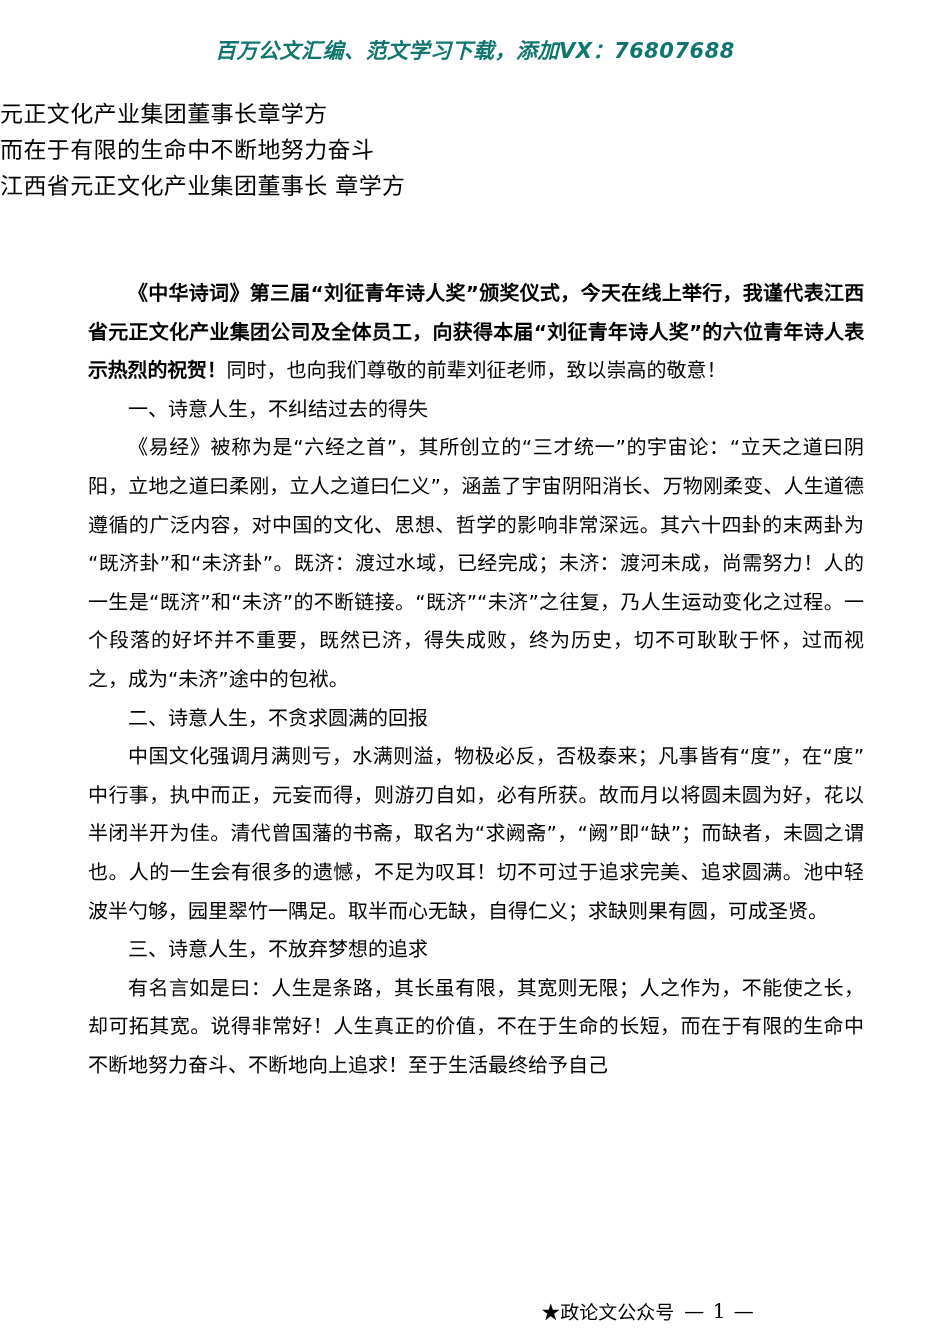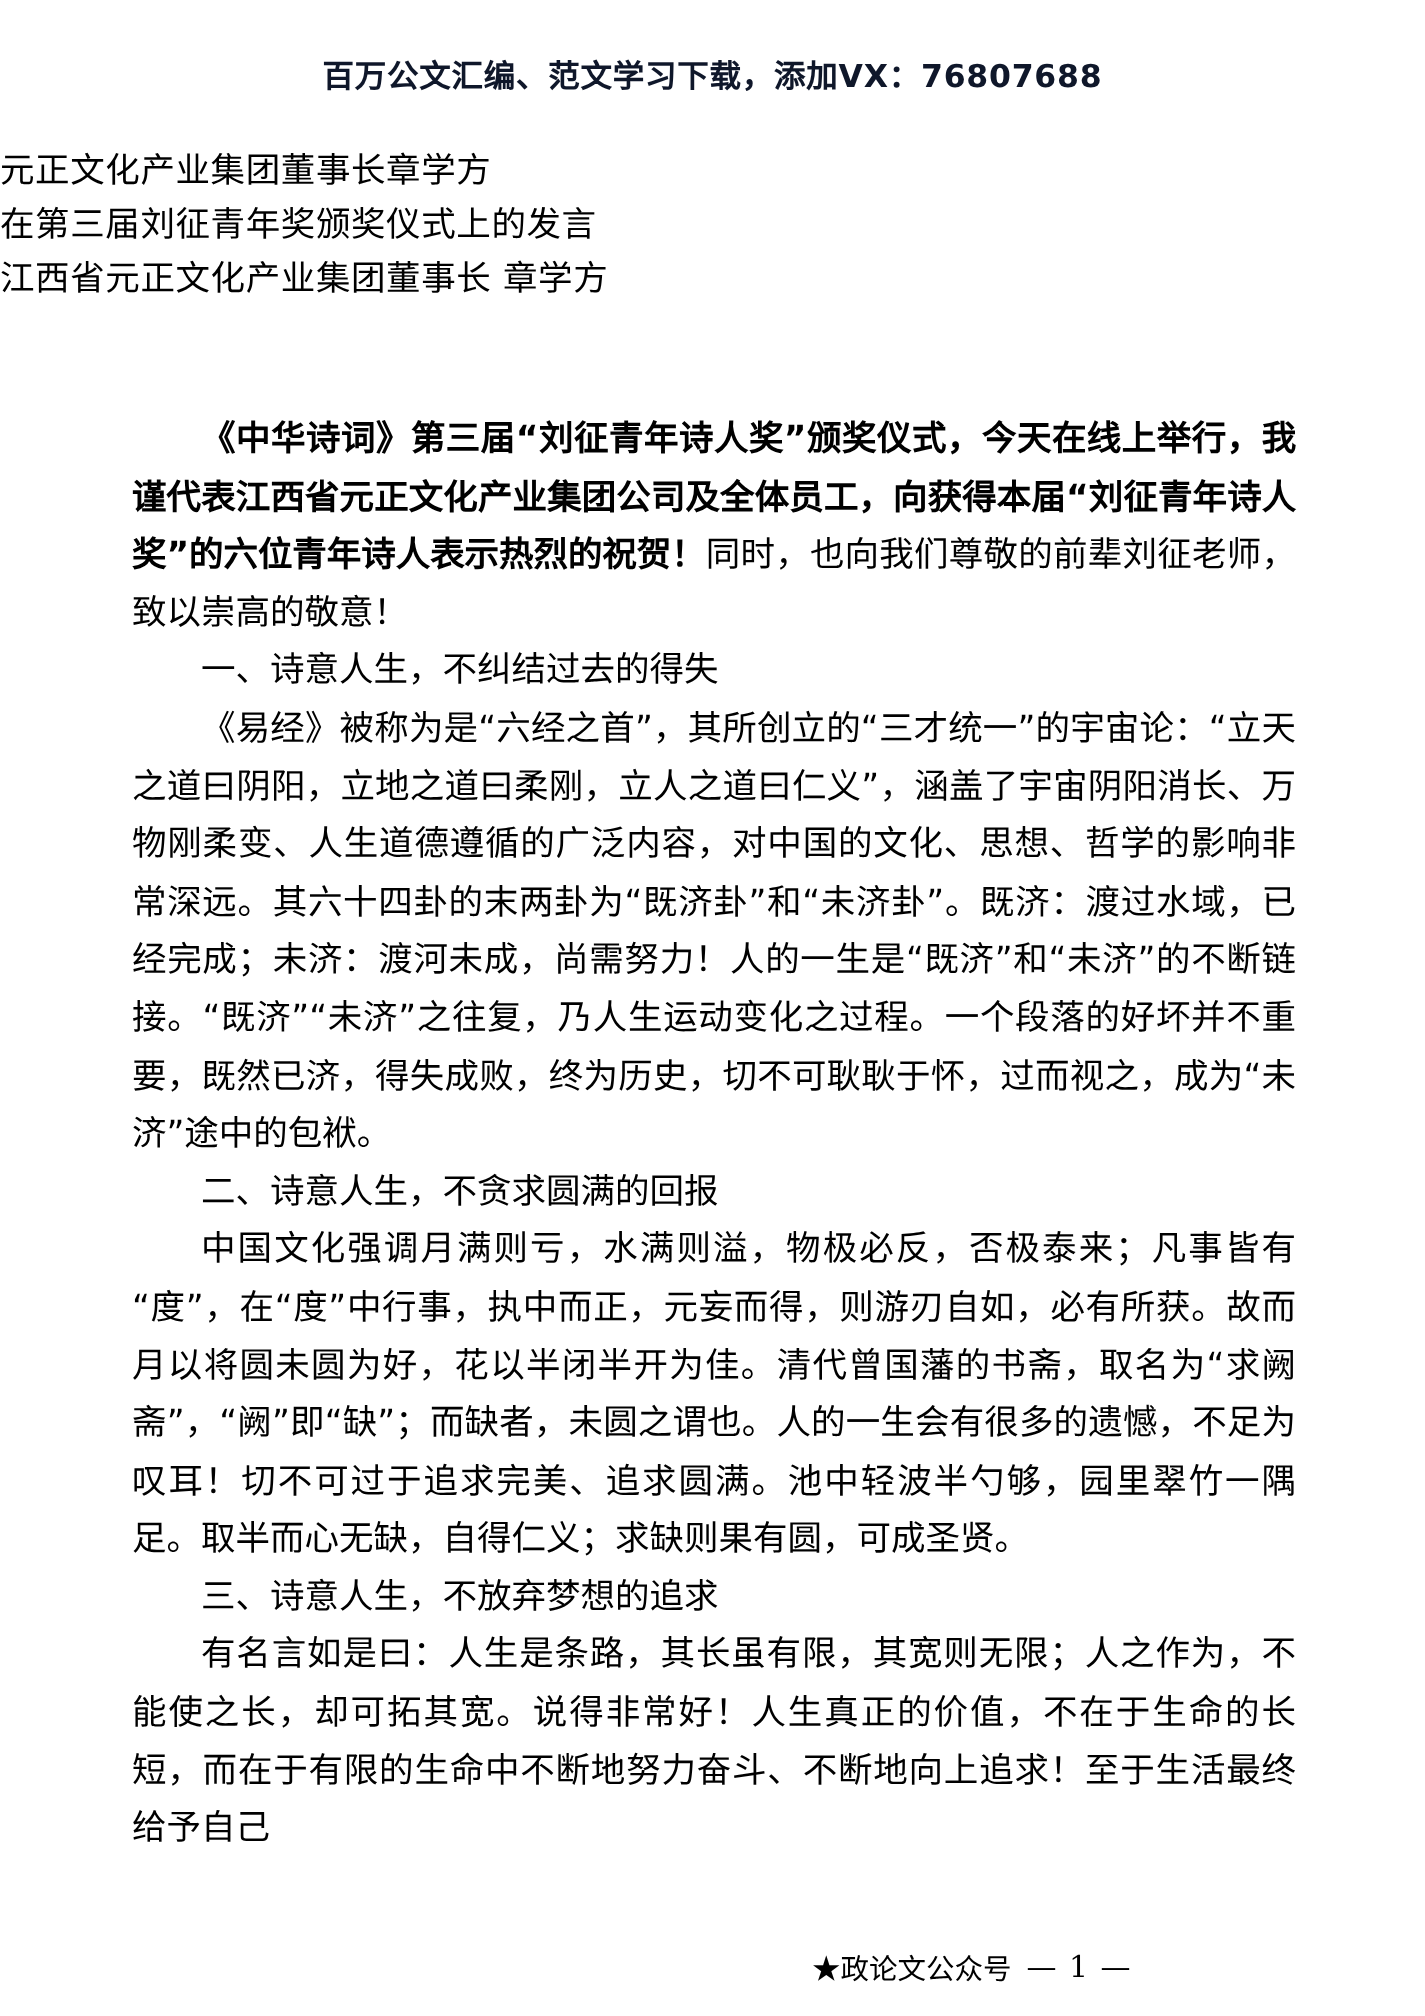--- a/index.html
+++ b/index.html
@@ -53,21 +53,21 @@
     font-size: 22px;
     letter-spacing: 0.5px;
   }
 
   
   .body-text {
     position: absolute;
     top: 274px;
     left: 88px;
     width: 776px;
-    font-size: 23px;
+    font-size: 20px;
     line-height: 38.6px;
     text-align: justify;
     text-justify: inter-ideograph;
     letter-spacing: 0px;
     word-break: break-all;
   }
   .para {
     margin: 0;
     text-indent: 2em;
     text-align: justify;
@@ -112,25 +112,25 @@
     letter-spacing: 1px;
     vertical-align: middle;
     margin-left: 10px;
   }
 </style>
 </head>
 <body>
 
 <div class="page">
 
-  <div class="promo-banner" style="color:#0f172a;">百万公文汇编、范文学习下载，添加VX：76807688</div>
+  <div class="promo-banner" style="color:#0f766e;font-style:italic;">百万公文汇编、范文学习下载，添加VX：76807688</div>
 
   <div class="title-block">
     <div class="title-line">元正文化产业集团董事长章学方</div>
-    <div class="title-line">在第三届刘征青年奖颁奖仪式上的发言</div>
+    <div class="title-line">而在于有限的生命中不断地努力奋斗</div>
     <div class="title-line">江西省元正文化产业集团董事长  章学方</div>
   </div>
 
   <div class="body-text">
 
     <p class="para lead"><span class="bold-run">《中华诗词》第三届“刘征青年诗人奖”颁奖仪式，今天在线上举行，我谨代表江西省元正文化产业集团公司及全体员工，向获得本届“刘征青年诗人奖”的六位青年诗人表示热烈的祝贺！</span><span>同时，也向我们尊敬的前辈刘征老师，致以崇高的敬意！</span></p>
 
 
     <p class="heading-para">一、诗意人生，不纠结过去的得失</p>
 

